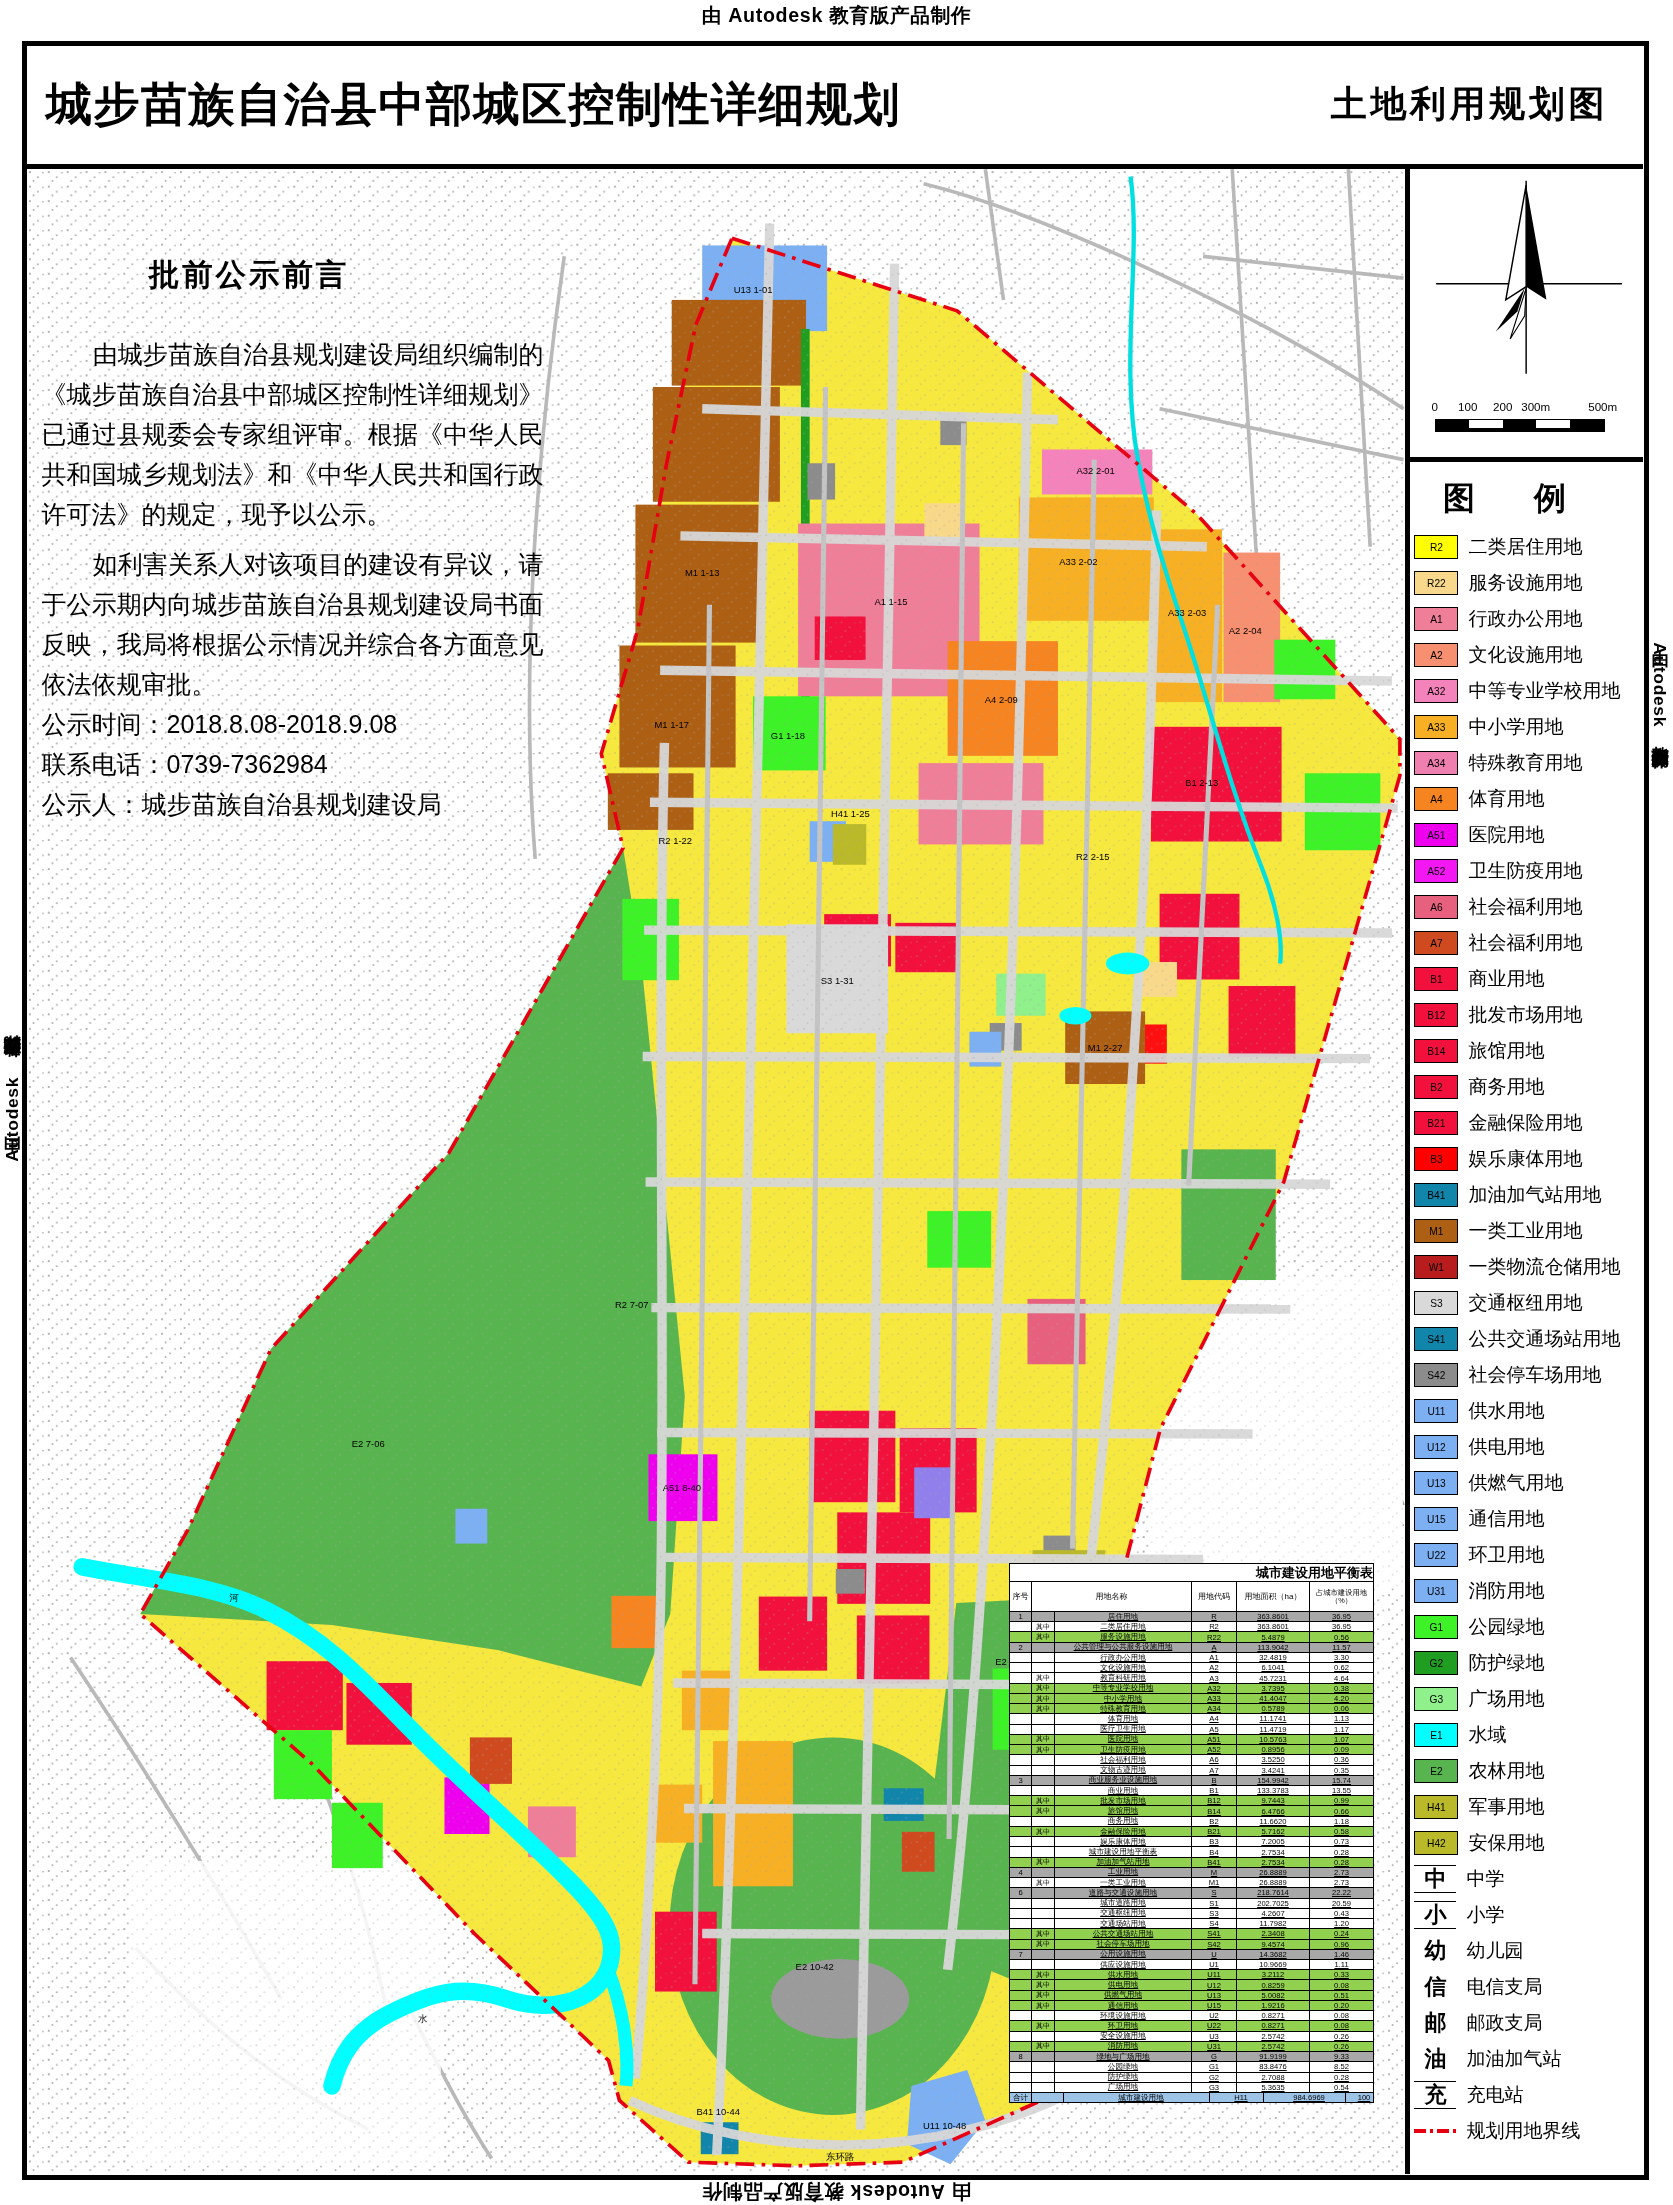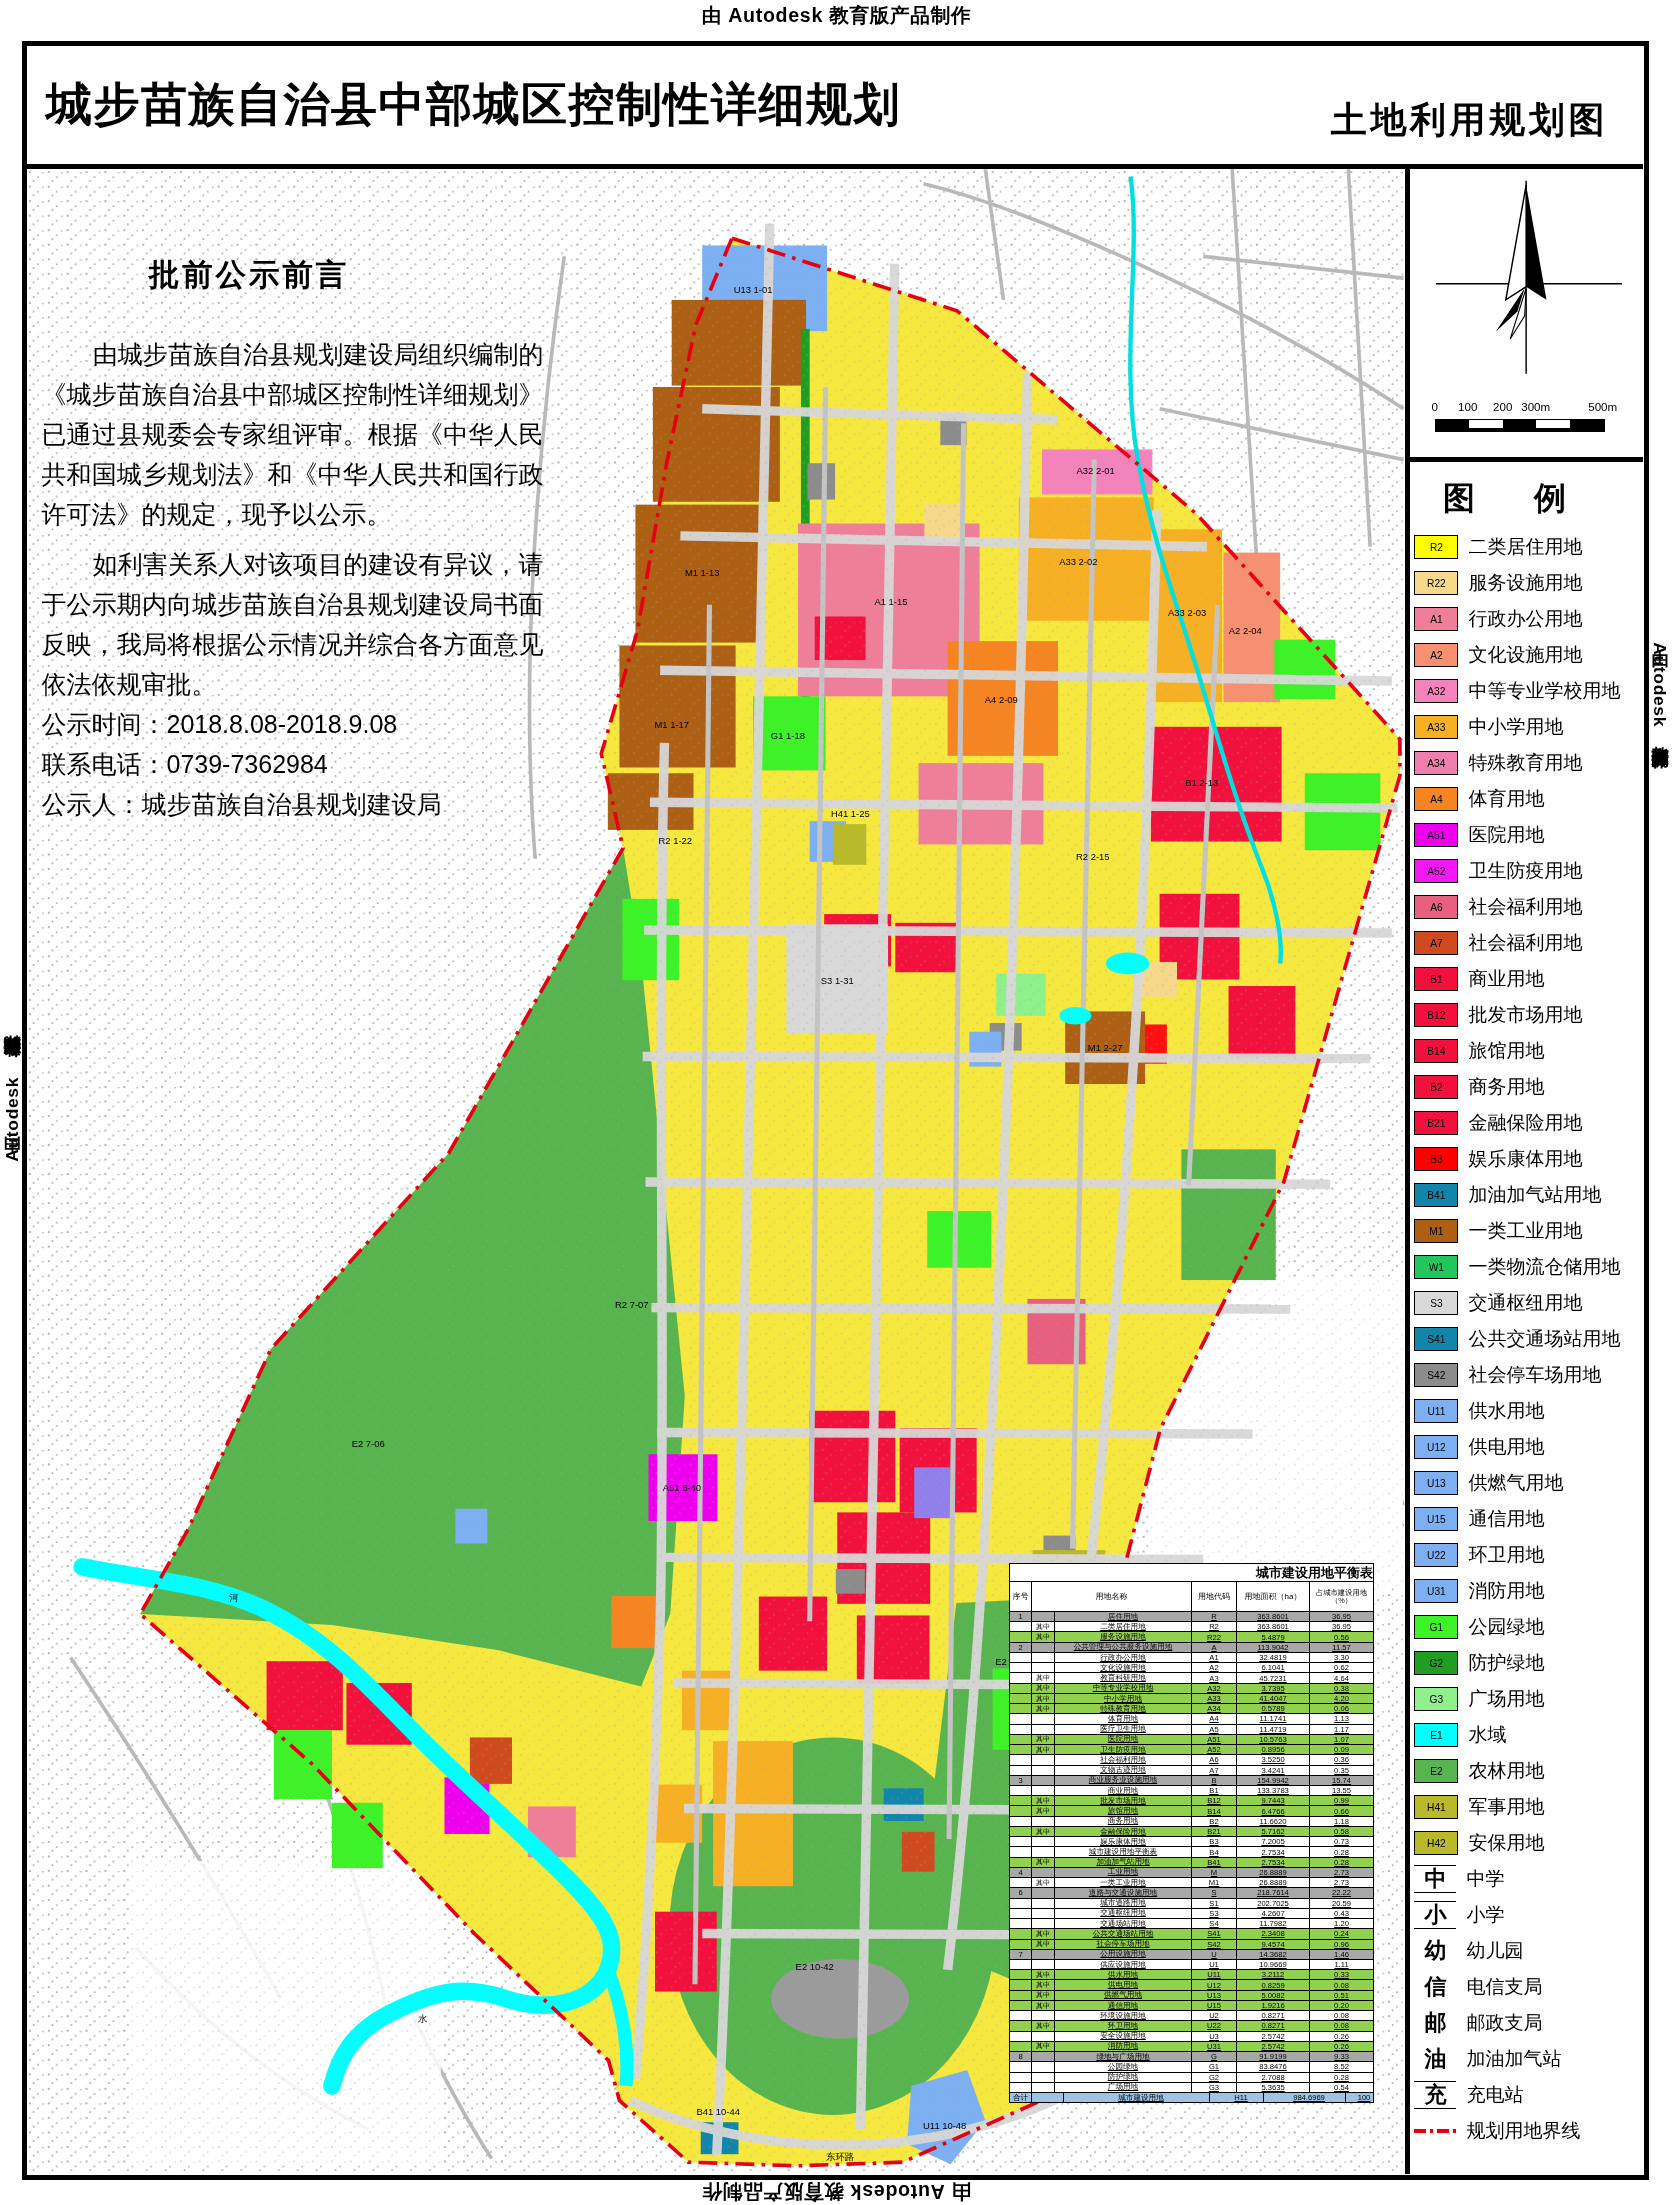--- a/index.html
+++ b/index.html
@@ -12,21 +12,21 @@
   #left-credit{position:absolute;left:0;top:895px;height:444px;width:22px;
                writing-mode:vertical-rl;transform:rotate(180deg);text-align:center;font-size:17.4px;}
   #right-credit{position:absolute;right:0.7px;top:465px;height:444px;width:22px;
                 writing-mode:vertical-rl;text-align:center;font-size:17.4px;}
   #frame{position:absolute;left:22px;top:41px;width:1627px;height:2139px;
          border:5.1px solid #000;box-sizing:border-box;background:#fff;}
   #title-band{position:absolute;left:0;top:0;width:1616px;height:123px;
               border-bottom:5.1px solid #000;box-sizing:border-box;}
   #main-title{position:absolute;left:19px;top:0;margin:0;line-height:116px;
               font-size:46px;font-weight:bold;letter-spacing:1.5px;white-space:nowrap;}
-  #subtitle{position:absolute;right:35px;top:16px;line-height:116px;
+  #subtitle{position:absolute;right:35px;top:0;line-height:116px;
             font-size:36px;font-weight:bold;letter-spacing:3.6px;white-space:nowrap;}
   #content{position:absolute;left:0;top:123px;width:1616px;height:2005px;}
   #map-area{position:absolute;left:0;top:0;width:1378px;height:2005px;overflow:hidden;}
   #vdivider{position:absolute;left:1378px;top:0;width:5.1px;height:2005px;background:#000;}
   #right-panel{position:absolute;left:1383px;top:0;width:233px;height:2005px;}
   #compass-box{position:absolute;left:0;top:0;width:233px;height:293px;
                border-bottom:5.1px solid #000;box-sizing:border-box;}
   #scalebar{position:absolute;left:16px;top:231px;width:190px;height:44px;}
   #scale-labels{position:absolute;left:8.7px;top:0;width:174px;height:16px;font-size:11.6px;}
   #scale-labels span{position:absolute;transform:translateX(-50%);}
@@ -1177,21 +1177,21 @@
             </div>
             <div class="litem">
               <div class="lswatch" style="background: rgb(18, 133, 170);">B41</div>
               <span class="llabel">加油加气站用地</span>
             </div>
             <div class="litem">
               <div class="lswatch" style="background: rgb(173, 95, 20);">M1</div>
               <span class="llabel">一类工业用地</span>
             </div>
             <div class="litem">
-              <div class="lswatch" style="background: #22c55e;">W1</div>
+              <div class="lswatch" style="background: #b91c1c;">W1</div>
               <span class="llabel">一类物流仓储用地</span>
             </div>
             <div class="litem">
               <div class="lswatch" style="background: rgb(217, 217, 217);">S3</div>
               <span class="llabel">交通枢纽用地</span>
             </div>
             <div class="litem">
               <div class="lswatch" style="background: rgb(18, 133, 170);">S41</div>
               <span class="llabel">公共交通场站用地</span>
             </div>

